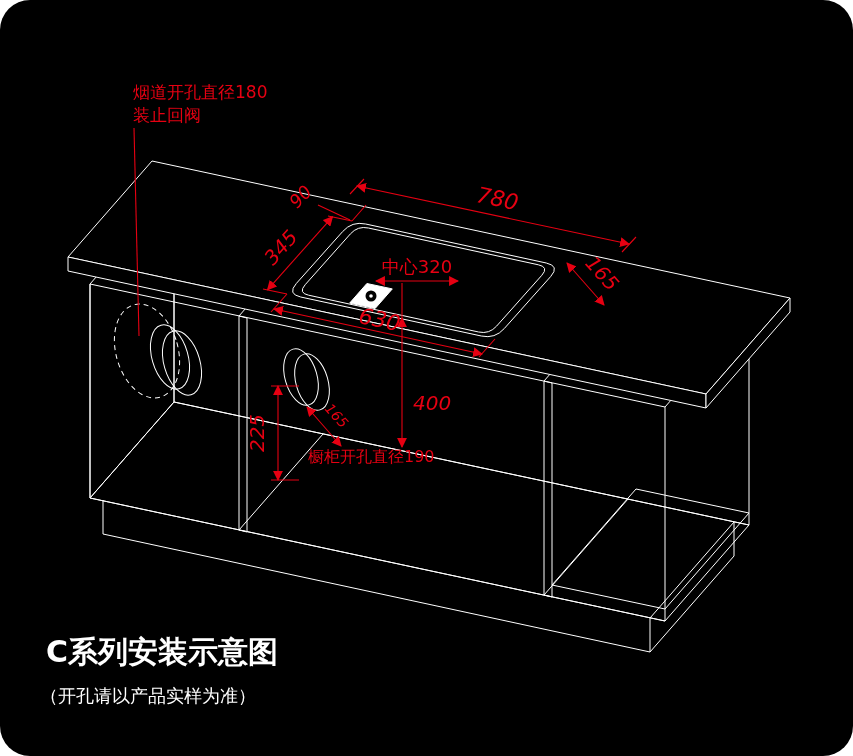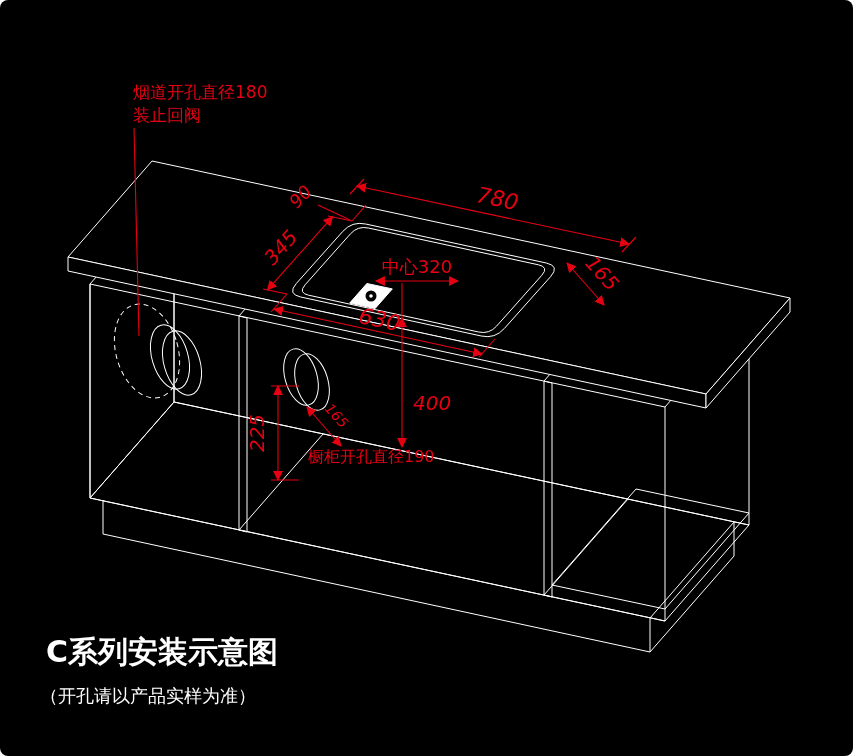--- a/index.html
+++ b/index.html
@@ -1,21 +1,21 @@
 <!DOCTYPE html>
 <html><head>
 <meta charset="utf-8">
 <style>
   html,body{margin:0;padding:0;background:#ffffff;}
   body{display:flex;justify-content:center;align-items:flex-start;font-family:"DejaVu Sans",sans-serif;}
   .canvas{
     position:relative;
     width:853px;height:756px;
     background:#000000;
-    border-radius:8px;
+    border-radius:30px;
     overflow:hidden;
   }
   svg{position:absolute;inset:0;display:block;}
   .wline{stroke:#ffffff;stroke-width:1;fill:none;}
   .wfill{stroke:#ffffff;stroke-width:1;fill:#000000;}
   .rline{stroke:#e60012;stroke-width:1.1;fill:none;}
   .t-red{fill:#e60012;font-family:"DejaVu Sans",sans-serif;}
   .t-num{font-style:italic;}
   .t-white{fill:#ffffff;font-family:"DejaVu Sans",sans-serif;}
 </style>

